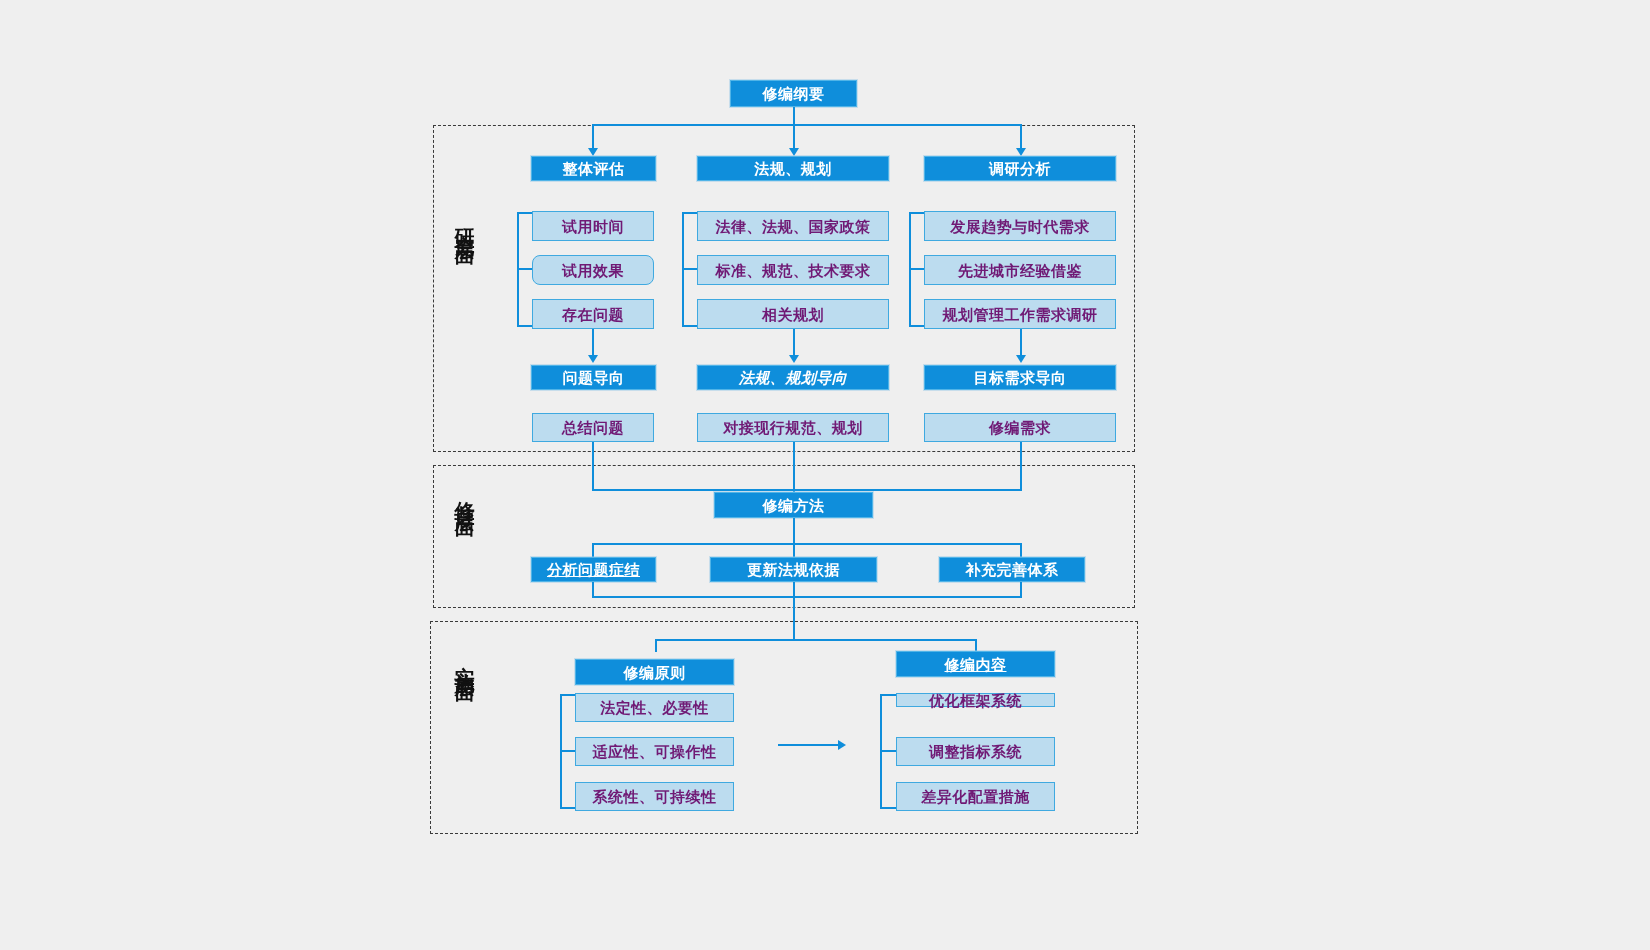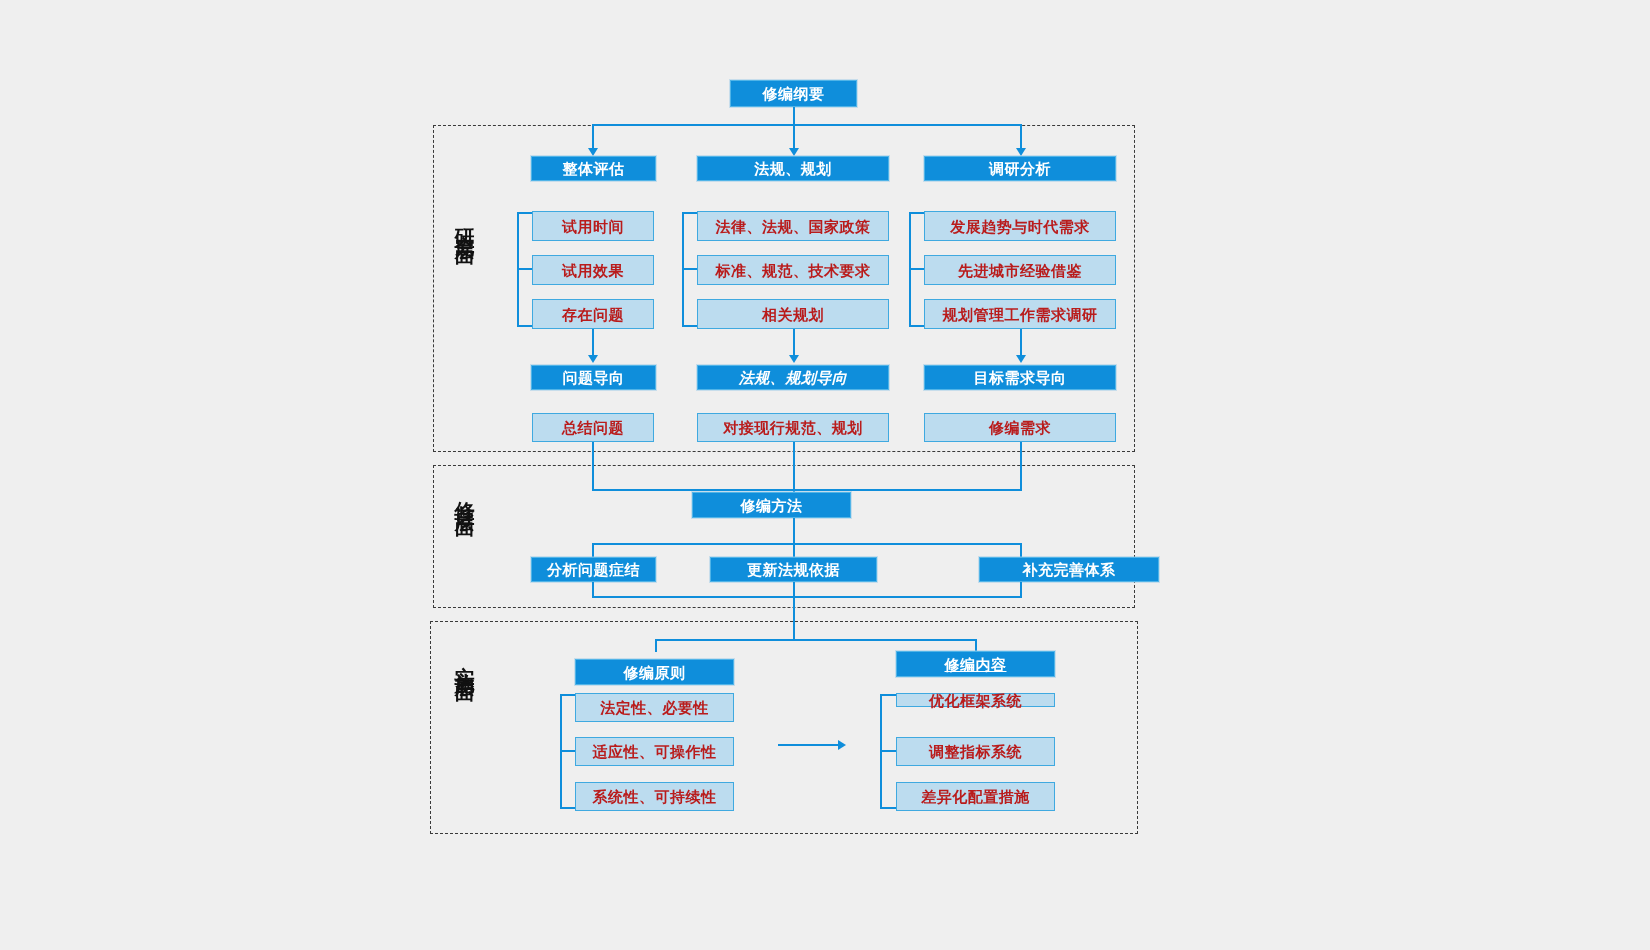--- a/index.html
+++ b/index.html
@@ -47,21 +47,21 @@
     letter-spacing:.5px;
   }
   .node.dark{
     background:#0f8edb;
     color:#ffffff;
     border:1px solid #50b4e8;
     box-shadow:0 0 0 1px rgba(150,200,230,.45);
   }
   .node.light{
     background:#bcdcef;
-    color:#b91c1c;
+    color:#701a75;
     border:1px solid #3fa9e0;
   }
 
   
   .conn{position:absolute;background:#0f8edb;}
   .conn.h{height:2px;}
   .conn.v{width:2px;}
   .arrowhead{
     position:absolute;
     width:0;height:0;
@@ -109,21 +109,21 @@
   <div class="arrowhead" style="left:789px;top:148px;"></div>
   <div class="conn v" style="left:1020px;top:124px;height:25px;"></div>
   <div class="arrowhead" style="left:1016px;top:148px;"></div>
 
   <div class="node dark" style="left:531px;top:156px;width:125px;height:25px;">整体评估</div>
 
   <div class="bracket" style="left:517px;top:212px;width:17px;height:115px;"></div>
   <div class="conn h" style="left:517px;top:268px;width:17px;"></div>
 
   <div class="node light" style="left:532px;top:211px;width:122px;height:30px;">试用时间</div>
-  <div class="node light" style="left:532px;top:255px;width:122px;height:30px;">试用效果</div>
+  <div class="node light" style="left:532px;top:255px;width:122px;height:30px;border-radius:8px;">试用效果</div>
   <div class="node light" style="left:532px;top:299px;width:122px;height:30px;">存在问题</div>
 
   <div class="conn v" style="left:592px;top:329px;height:27px;"></div>
   <div class="arrowhead" style="left:588px;top:355px;"></div>
 
   <div class="node dark" style="left:531px;top:365px;width:125px;height:25px;">问题导向</div>
   <div class="node light" style="left:532px;top:413px;width:122px;height:29px;">总结问题</div>
 
   <div class="node dark" style="left:697px;top:156px;width:192px;height:25px;">法规、规划</div>
 
@@ -154,31 +154,31 @@
 
   <div class="node dark" style="left:924px;top:365px;width:192px;height:25px;">目标需求导向</div>
   <div class="node light" style="left:924px;top:413px;width:192px;height:29px;">修编需求</div>
 
   <div class="conn v" style="left:592px;top:442px;height:48px;"></div>
   <div class="conn v" style="left:793px;top:442px;height:48px;"></div>
   <div class="conn v" style="left:1020px;top:442px;height:48px;"></div>
   <div class="conn h" style="left:592px;top:489px;width:430px;"></div>
   <div class="conn v" style="left:793px;top:489px;height:12px;"></div>
 
-  <div class="node dark" style="left:692px;top:492px;width:159px;height:26px;">修编方法</div>
+  <div class="node dark" style="left:714px;top:492px;width:159px;height:26px;">修编方法</div>
 
   <div class="conn v" style="left:793px;top:518px;height:26px;"></div>
   <div class="conn h" style="left:592px;top:543px;width:430px;"></div>
   <div class="conn v" style="left:592px;top:543px;height:15px;"></div>
   <div class="conn v" style="left:793px;top:543px;height:15px;"></div>
   <div class="conn v" style="left:1020px;top:543px;height:15px;"></div>
 
-  <div class="node dark" style="left:531px;top:557px;width:125px;height:25px;">分析问题症结</div>
+  <div class="node dark" style="left:531px;top:557px;width:125px;height:25px;text-decoration:underline;">分析问题症结</div>
   <div class="node dark" style="left:710px;top:557px;width:167px;height:25px;">更新法规依据</div>
-  <div class="node dark" style="left:979px;top:557px;width:180px;height:25px;">补充完善体系</div>
+  <div class="node dark" style="left:939px;top:557px;width:146px;height:25px;">补充完善体系</div>
 
   <div class="conn v" style="left:592px;top:582px;height:15px;"></div>
   <div class="conn v" style="left:793px;top:582px;height:15px;"></div>
   <div class="conn v" style="left:1020px;top:582px;height:15px;"></div>
   <div class="conn h" style="left:592px;top:596px;width:430px;"></div>
   <div class="conn v" style="left:793px;top:596px;height:44px;"></div>
 
   <div class="conn h" style="left:655px;top:639px;width:322px;"></div>
   <div class="conn v" style="left:655px;top:639px;height:13px;"></div>
   <div class="conn v" style="left:975px;top:639px;height:13px;"></div>

